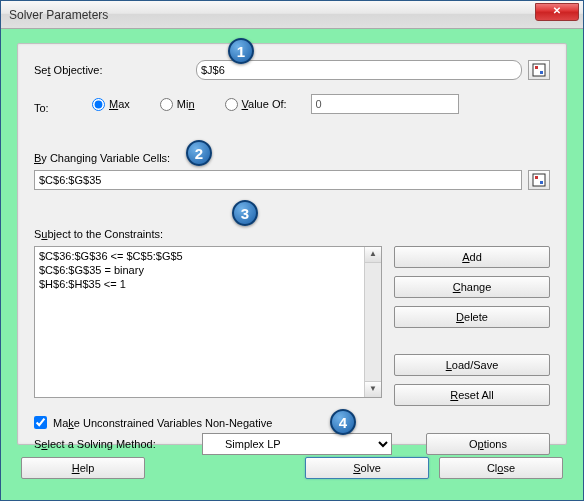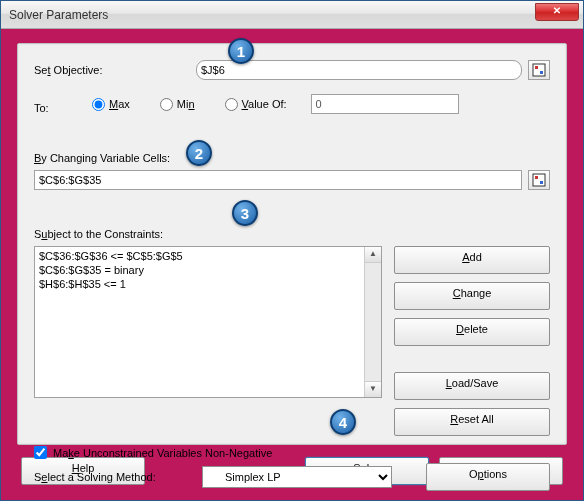--- a/index.html
+++ b/index.html
@@ -1,17 +1,17 @@
 <!DOCTYPE html>
 <html><head>
 <meta charset="utf-8">
 <style>
 * { box-sizing: border-box; margin: 0; padding: 0; font-family: "Segoe UI", Tahoma, sans-serif; font-size: 11px; }
 body { background: #fff; width: 584px; height: 501px; overflow: hidden; }
-.window { width: 584px; height: 501px; border: 1px solid #2b5a8a; background: #be185d; display: flex; flex-direction: column; box-shadow: 0 0 8px rgba(0,0,0,0.3); }
+.window { width: 584px; height: 501px; border: 1px solid #2b5a8a; background: #86efac; display: flex; flex-direction: column; box-shadow: 0 0 8px rgba(0,0,0,0.3); }
 .titlebar { height: 28px; background: linear-gradient(to bottom, #f8f8f8 0%, #e8e8e8 45%, #d8d8d8 50%, #e0e0e0 100%); border-bottom: 1px solid #aaa; display: flex; align-items: center; padding: 0 0 0 8px; position: relative; }
 .titlebar-title { color: #333; font-size: 12px; }
 .close-btn { position: absolute; right: 4px; top: 2px; width: 44px; height: 18px; background: linear-gradient(to bottom, #e77 0%, #d33 45%, #c22 50%, #d44 100%); border: 1px solid #933; border-radius: 0 0 3px 3px; color: #fff; text-align: center; line-height: 14px; font-weight: bold; font-size: 10px; cursor: pointer; }
 .client { flex: 1; padding: 14px 16px 14px 16px; position: relative; }
 .inset { border: 1px solid #c0c0c0; border-radius: 2px; background: #f0f0f0; padding: 16px 16px 14px 16px; box-shadow: inset 0 0 3px rgba(0,0,0,0.08); position: relative; height: 402px; }
 .row { display: flex; align-items: center; margin-bottom: 14px; position: relative; }
 .label { color: #000; }
 .txt { height: 20px; border: 1px solid #a0a0a0; background: #fff; padding: 0 4px; font-size: 11px; }
 .obj-row .label { width: 162px; }
 .obj-row .txt { flex: 1; border-radius: 9px; }
@@ -28,21 +28,21 @@
 .cell-row { display: flex; align-items: center; margin-bottom: 14px; }
 .cell-row .txt { flex: 1; }
 .constraints-wrap { display: flex; gap: 12px; }
 .list { width: 348px; height: 152px; border: 1px solid #a0a0a0; background: #fff; position: relative; overflow: hidden; }
 .list-inner { padding: 2px 4px; line-height: 14px; }
 .list-inner div { white-space: nowrap; }
 .scroll { position: absolute; right: 0; top: 0; bottom: 0; width: 17px; background: #eaeaea; border-left: 1px solid #ccc; }
 .scroll .arrow { height: 16px; background: linear-gradient(to bottom,#fdfdfd,#e0e0e0); border-bottom: 1px solid #ccc; text-align:center; font-size:8px; line-height:14px; color:#555; }
 .scroll .arrow.dn { position:absolute; bottom:0; left:0; right:0; border-top:1px solid #ccc; border-bottom:none; }
 .side-btns { display: flex; flex-direction: column; gap: 8px; flex: 1; }
-.btn { height: 28px; border: 1px solid #8f8f8f; background: linear-gradient(to bottom,#fdfdfd,#e6e6e6); text-align: center; line-height: 20px; cursor: pointer; border-radius: 2px; }
+.btn { height: 22px; border: 1px solid #8f8f8f; background: linear-gradient(to bottom,#fdfdfd,#e6e6e6); text-align: center; line-height: 20px; cursor: pointer; border-radius: 2px; }
 .side-btns .gap { height: 10px; }
 .check-row { display: flex; align-items: center; gap: 6px; margin-top: 10px; margin-bottom: 4px; }
 .check-row input { margin:0; }
 .method-row { display: flex; align-items: center; gap: 10px; }
 .method-row .label { width: 158px; }
 .method-row select { width: 190px; height: 22px; border: 1px solid #8f8f8f; background: #fff; padding: 0 18px; font-size: 11px; }
 .method-row .opt-btn { width: 124px; margin-left: auto; }
 .bottom-row { display: flex; gap: 10px; margin-top: 12px; padding: 0 4px; }
 .bottom-row .btn { width: 124px; }
 .bottom-row .spacer { flex:1; }

